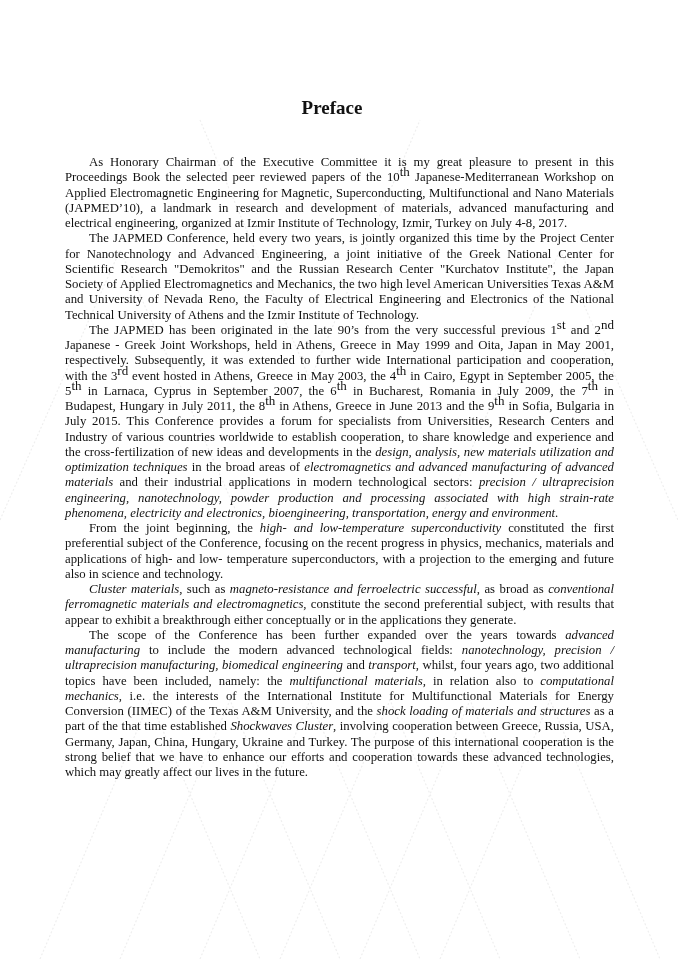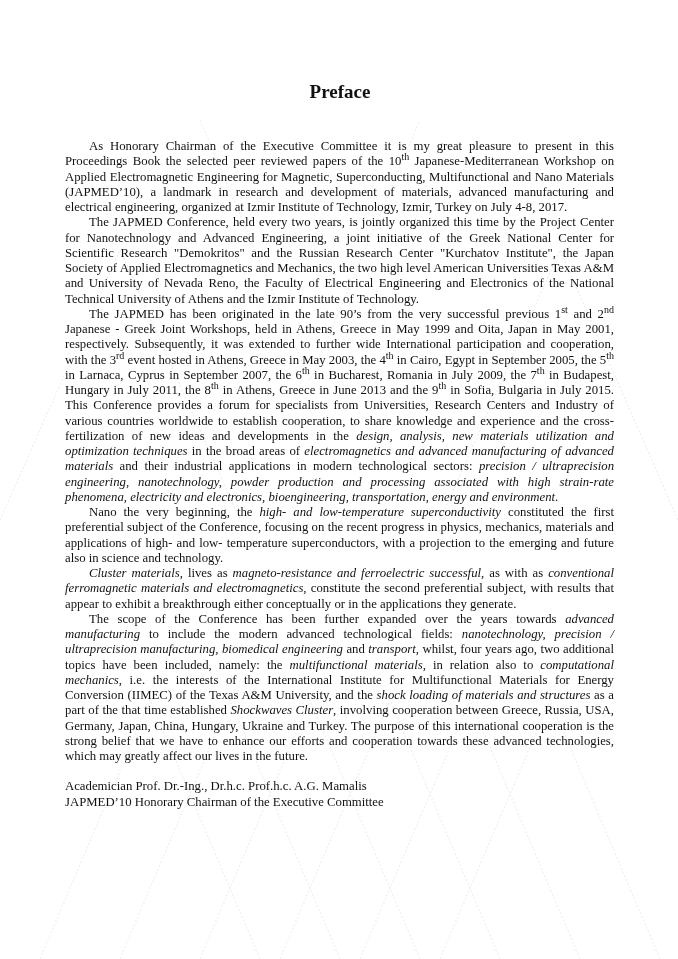--- a/index.html
+++ b/index.html
@@ -5,26 +5,26 @@
   html, body { margin: 0; padding: 0; }
   body {
     width: 678px; height: 959px; position: relative; overflow: hidden;
     background: #ffffff;
     font-family: "Liberation Serif", "DejaVu Serif", serif;
     color: #111;
   }
   .watermark { position: absolute; left: 0; top: 0; width: 678px; height: 959px; z-index: 0; }
   .page { position: absolute; left: 65px; top: 80px; width: 549px; z-index: 1; }
   h1 {
-    margin: 0; text-align: center; font-size: 19px; font-weight: bold;
+    margin: 16px; text-align: center; font-size: 19px; font-weight: bold;
     line-height: 24px; margin-left: 1px;
   }
   .body { margin-top: 35px; font-size: 12.75px; line-height: 15.25px; text-align: justify; }
   .body p { margin: 0; text-indent: 24px; }
-  sup { font-size: 10px; line-height: 0; vertical-align: 5px; font-family: Liberation Serif, serif; }
+  sup { font-size: 13px; line-height: 0; vertical-align: 5px; font-family: Liberation Serif, serif; }
   .sig { margin-top: 15px; font-size: 12.75px; line-height: 15.5px; }
   .sig div { white-space: nowrap; }
 </style>
 </head>
 <body>
 
 <svg class="watermark" viewBox="0 0 678 959" preserveAspectRatio="none">
   <g stroke="#efefef" stroke-width="1.2" fill="none" stroke-dasharray="2 2">
     <path d="M40 959 L150 700 L260 959"></path>
     <path d="M120 959 L230 700 L340 959"></path>
@@ -37,21 +37,17 @@
     <path d="M200 120 L310 380 L420 120"></path>
   </g>
 </svg>
 
 <div class="page">
   <h1>Preface</h1>
   <div class="body" id="body">
       <p><span>As Honorary Chairman of the Executive Committee it is my great pleasure to present in this Proceedings Book the selected peer reviewed papers of the 10</span><sup>th</sup><span> Japanese-Mediterranean Workshop on Applied Electromagnetic Engineering for Magnetic, Superconducting, Multifunctional and Nano Materials (JAPMED’10), a landmark in research and development of materials, advanced manufacturing and electrical engineering, organized at Izmir Institute of Technology, Izmir, Turkey on July 4-8, 2017.</span></p>
       <p><span>The JAPMED Conference, held every two years, is jointly organized this time by the Project Center for Nanotechnology and Advanced Engineering, a joint initiative of the Greek National Center for Scientific Research "Demokritos" and the Russian Research Center "Kurchatov Institute", the Japan Society of Applied Electromagnetics and Mechanics, the two high level American Universities Texas A&amp;M and University of Nevada Reno, the Faculty of Electrical Engineering and Electronics of the National Technical University of Athens and the Izmir Institute of Technology.</span></p>
       <p><span>The JAPMED has been originated in the late 90’s from the very successful previous 1</span><sup>st</sup><span> and 2</span><sup>nd</sup><span> Japanese - Greek Joint Workshops, held in Athens, Greece in May 1999 and Oita, Japan in May 2001, respectively. Subsequently, it was extended to further wide International participation and cooperation, with the 3</span><sup>rd</sup><span> event hosted in Athens, Greece in May 2003, the 4</span><sup>th</sup><span> in Cairo, Egypt in September 2005, the 5</span><sup>th</sup><span> in Larnaca, Cyprus in September 2007, the 6</span><sup>th</sup><span> in Bucharest, Romania in July 2009, the 7</span><sup>th</sup><span> in Budapest, Hungary in July 2011, the 8</span><sup>th</sup><span> in Athens, Greece in June 2013 and the 9</span><sup>th</sup><span> in Sofia, Bulgaria in July 2015. This Conference provides a forum for specialists from Universities, Research Centers and Industry of various countries worldwide to establish cooperation, to share knowledge and experience and the cross-fertilization of new ideas and developments in the </span><i>design, analysis, new materials utilization and optimization techniques</i><span> in the broad areas of </span><i>electromagnetics and advanced manufacturing of advanced materials</i><span> and their industrial applications in modern technological sectors: </span><i>precision / ultraprecision engineering, nanotechnology, powder production and processing associated with high strain-rate phenomena, electricity and electronics, bioengineering, transportation, energy and environment</i><span>.</span></p>
-      <p><span>Nano the very beginning, the </span><i>high- and low-temperature superconductivity</i><span> constituted the first preferential subject of the Conference, focusing on the recent progress in physics, mechanics, materials and applications of high- and low- temperature superconductors, with a projection to the emerging and future also in science and technology.</span></p>
-      <p><i>Cluster materials</i><span>, lives as </span><i>magneto-resistance and ferroelectric successful</i><span>, as with as </span><i>conventional ferromagnetic materials and electromagnetics</i><span>, constitute the second preferential subject, with results that appear to exhibit a breakthrough either conceptually or in the applications they generate.</span></p>
+      <p><span>From the joint beginning, the </span><i>high- and low-temperature superconductivity</i><span> constituted the first preferential subject of the Conference, focusing on the recent progress in physics, mechanics, materials and applications of high- and low- temperature superconductors, with a projection to the emerging and future also in science and technology.</span></p>
+      <p><i>Cluster materials</i><span>, such as </span><i>magneto-resistance and ferroelectric successful</i><span>, as broad as </span><i>conventional ferromagnetic materials and electromagnetics</i><span>, constitute the second preferential subject, with results that appear to exhibit a breakthrough either conceptually or in the applications they generate.</span></p>
       <p><span>The scope of the Conference has been further expanded over the years towards </span><i>advanced manufacturing</i><span> to include the modern advanced technological fields: </span><i>nanotechnology, precision / ultraprecision manufacturing, biomedical engineering</i><span> and </span><i>transport</i><span>, whilst, four years ago, two additional topics have been included, namely: the </span><i>multifunctional materials</i><span>, in relation also to </span><i>computational mechanics</i><span>, i.e. the interests of the International Institute for Multifunctional Materials for Energy Conversion (IIMEC) of the Texas A&amp;M University, and the </span><i>shock loading of materials and structures</i><span> as a part of the that time established </span><i>Shockwaves Cluster</i><span>, involving cooperation between Greece, Russia, USA, Germany, Japan, China, Hungary, Ukraine and Turkey. The purpose of this international cooperation is the strong belief that we have to enhance our efforts and cooperation towards these advanced technologies, which may greatly affect our lives in the future.</span></p>
     </div>
-  <div class="sig">
-    <div>Academician Prof. Dr.-Ing., Dr.h.c. Prof.h.c. A.G. Mamalis</div>
-    <div>JAPMED’10 Honorary Chairman of the Executive Committee</div>
-  </div>
 </div>
 
 </body></html>

